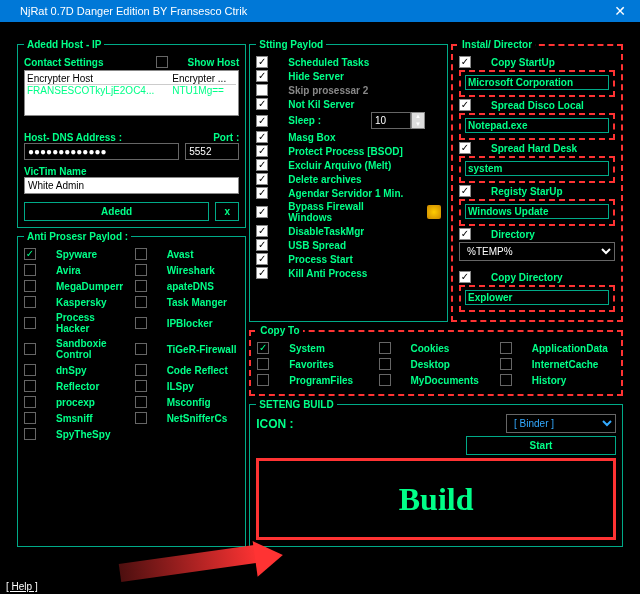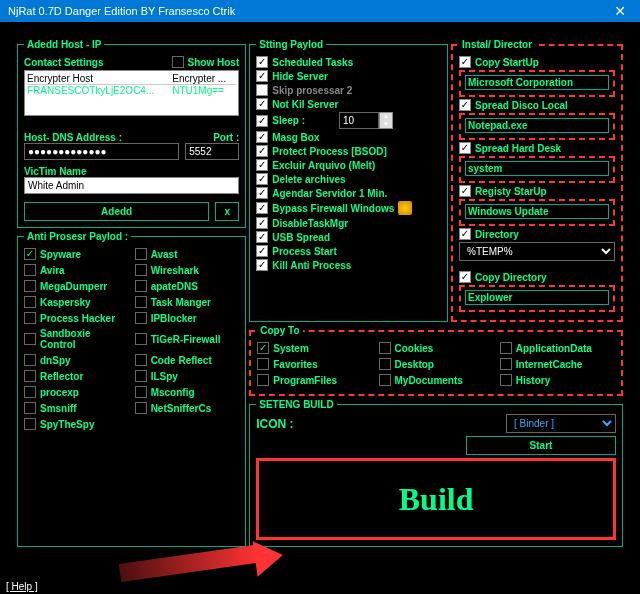--- a/index.html
+++ b/index.html
@@ -1,27 +1,27 @@
 <!DOCTYPE html>
 <html><head>
 <meta charset="utf-8">
 <style>
 *{box-sizing:border-box;margin:0;padding:0;font-family:Tahoma,Arial,sans-serif;font-size:10px}
 body{background:#000;width:640px;height:594px;overflow:hidden;position:relative}
-.titlebar{background:#0078d7;height:22px;display:flex;align-items:center;justify-content:space-between;color:#fff;padding-left:8px}
+.titlebar{background:#0078d7;height:22px;display:flex;align-items:center;justify-content:space-between;color:#fff;padding-left:20px}
 .titlebar span{font-size:11px}
 .tclose{width:40px;height:22px;display:flex;align-items:center;justify-content:center;font-size:14px}
 .body{display:flex;padding:17px;gap:3px}
 .col{display:flex;flex-direction:column;gap:3px}
 .col.left{width:238px}
 .col.right{width:388px}
 fieldset{border:1px solid #0a8;padding:4px 6px 6px;color:#0f8;position:relative}
 fieldset.red{border:2px dashed #f33}
 legend{color:#0f8;padding:0 3px;font-weight:bold}
-.cbrow{display:flex;align-items:center;gap:4px;margin:2px 0;color:#fff}
+.cbrow{display:flex;align-items:center;gap:20px;margin:2px 0;color:#fff}
 .cb{width:12px;height:12px;background:#fff;border:1px solid #888;display:inline-flex;align-items:center;justify-content:center;flex-shrink:0}
 .cb.on::after{content:"✓";color:#000;font-size:10px;line-height:1}
 .cb.bl{background:#000;border-color:#666}
 .cb.bl.on::after{color:#0f8}
 .lbl{color:#0f8;font-weight:bold}
 input[type=text],select{background:#000;border:1px solid #666;color:#fff;padding:2px 3px;font-size:10px}
 .white-in{background:#fff;color:#000;border:1px solid #888;padding:2px 3px}
 .btn{background:#000;border:1px solid #0a8;color:#0f8;text-align:center;padding:3px 8px;font-weight:bold}
 .row{display:flex;gap:6px;align-items:center}
 .listbox{background:#fff;border:1px solid #888;height:46px;padding:2px}

